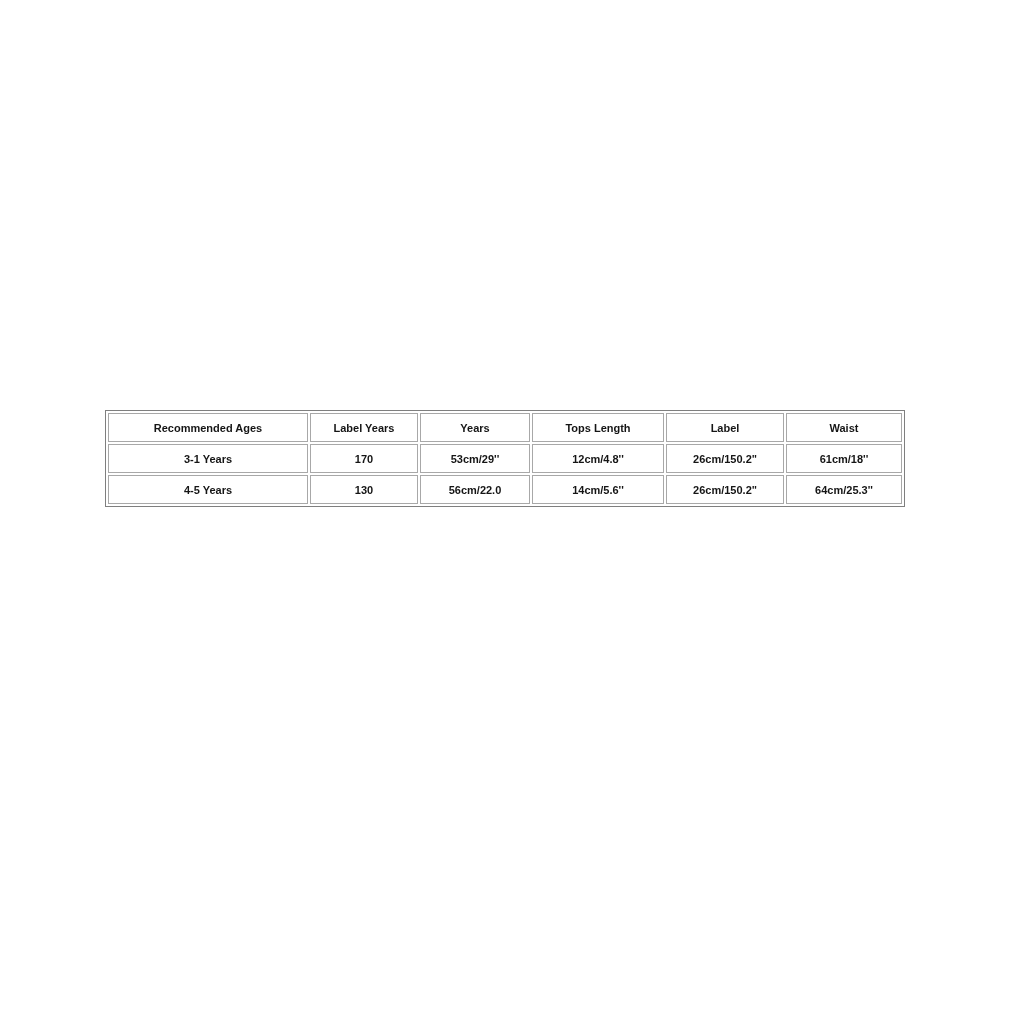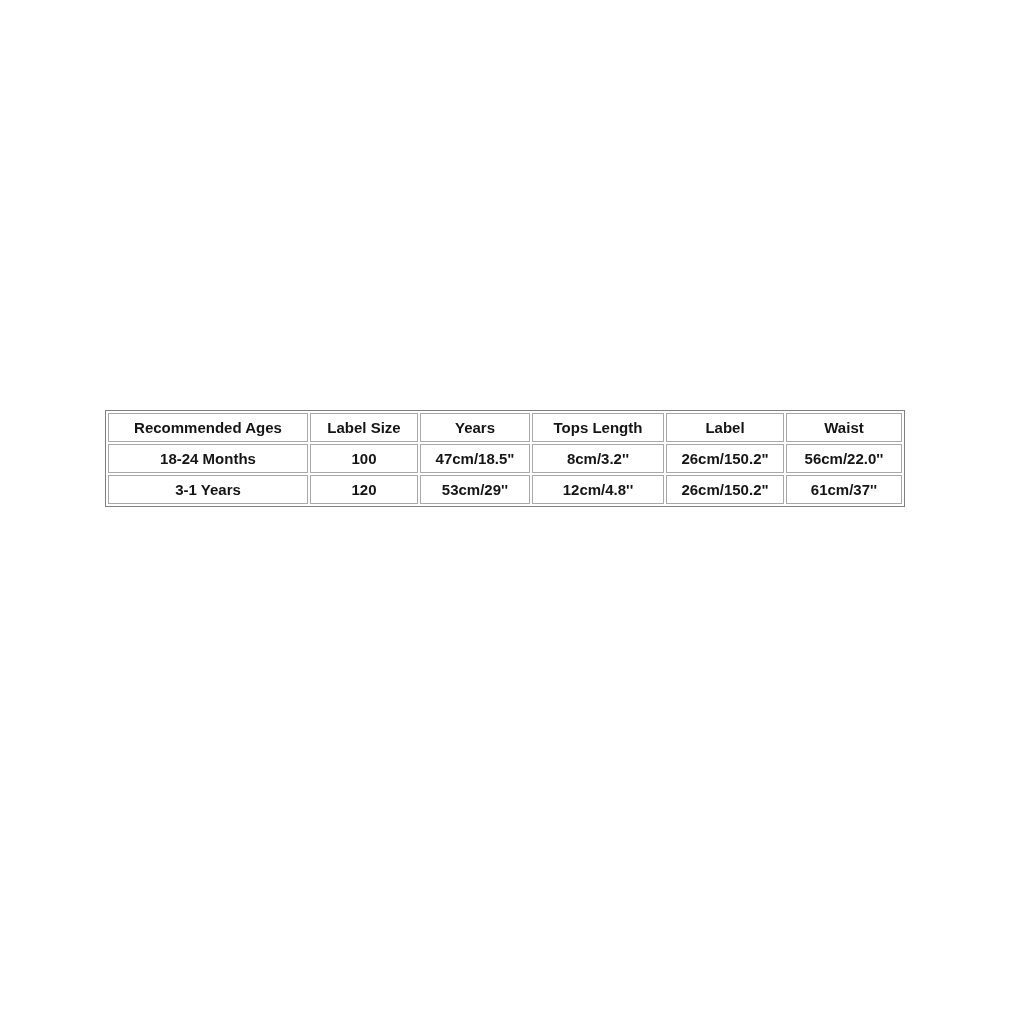--- a/index.html
+++ b/index.html
@@ -30,21 +30,21 @@
   table.size-chart th,
   table.size-chart td {
     box-sizing: border-box;
     border: 1px solid #a8a8a8;
     background: #ffffff;
     height: 29px;
     padding: 0 4px;
     text-align: center;
     vertical-align: middle;
     font-weight: bold;
-    font-size: 15px;
+    font-size: 11px;
     color: #151515;
     white-space: nowrap;
     overflow: hidden;
   }
   col.c-ages  { width: 200px; }
   col.c-size  { width: 108px; }
   col.c-bust  { width: 110px; }
   col.c-tops  { width: 132px; }
   col.c-pants { width: 118px; }
   col.c-waist { width: 116px; }
@@ -58,39 +58,39 @@
       <col class="c-ages">
         <col class="c-size">
         <col class="c-bust">
       <col class="c-tops">
         <col class="c-pants">
         <col class="c-waist">
     </colgroup>
     <thead>
       <tr>
         <th>Recommended Ages</th>
-        <th>Label Size</th>
+        <th>Label Years</th>
         <th>Years</th>
         <th>Tops Length</th>
         <th>Label</th>
         <th>Waist</th>
       </tr>
     </thead>
     <tbody>
       <tr>
-        <td>18-24 Months</td>
-        <td>100</td>
-        <td>47cm/18.5"</td>
-        <td>8cm/3.2''</td>
-        <td>26cm/150.2"</td>
-        <td>56cm/22.0''</td>
-      </tr>
-      <tr>
         <td>3-1 Years</td>
-        <td>120</td>
+        <td>170</td>
         <td>53cm/29''</td>
         <td>12cm/4.8''</td>
         <td>26cm/150.2"</td>
-        <td>61cm/37''</td>
+        <td>61cm/18''</td>
+      </tr>
+      <tr>
+        <td>4-5 Years</td>
+        <td>130</td>
+        <td>56cm/22.0</td>
+        <td>14cm/5.6''</td>
+        <td>26cm/150.2"</td>
+        <td>64cm/25.3''</td>
       </tr>
     </tbody>
   </table>
 </div>
 
 </body></html>

